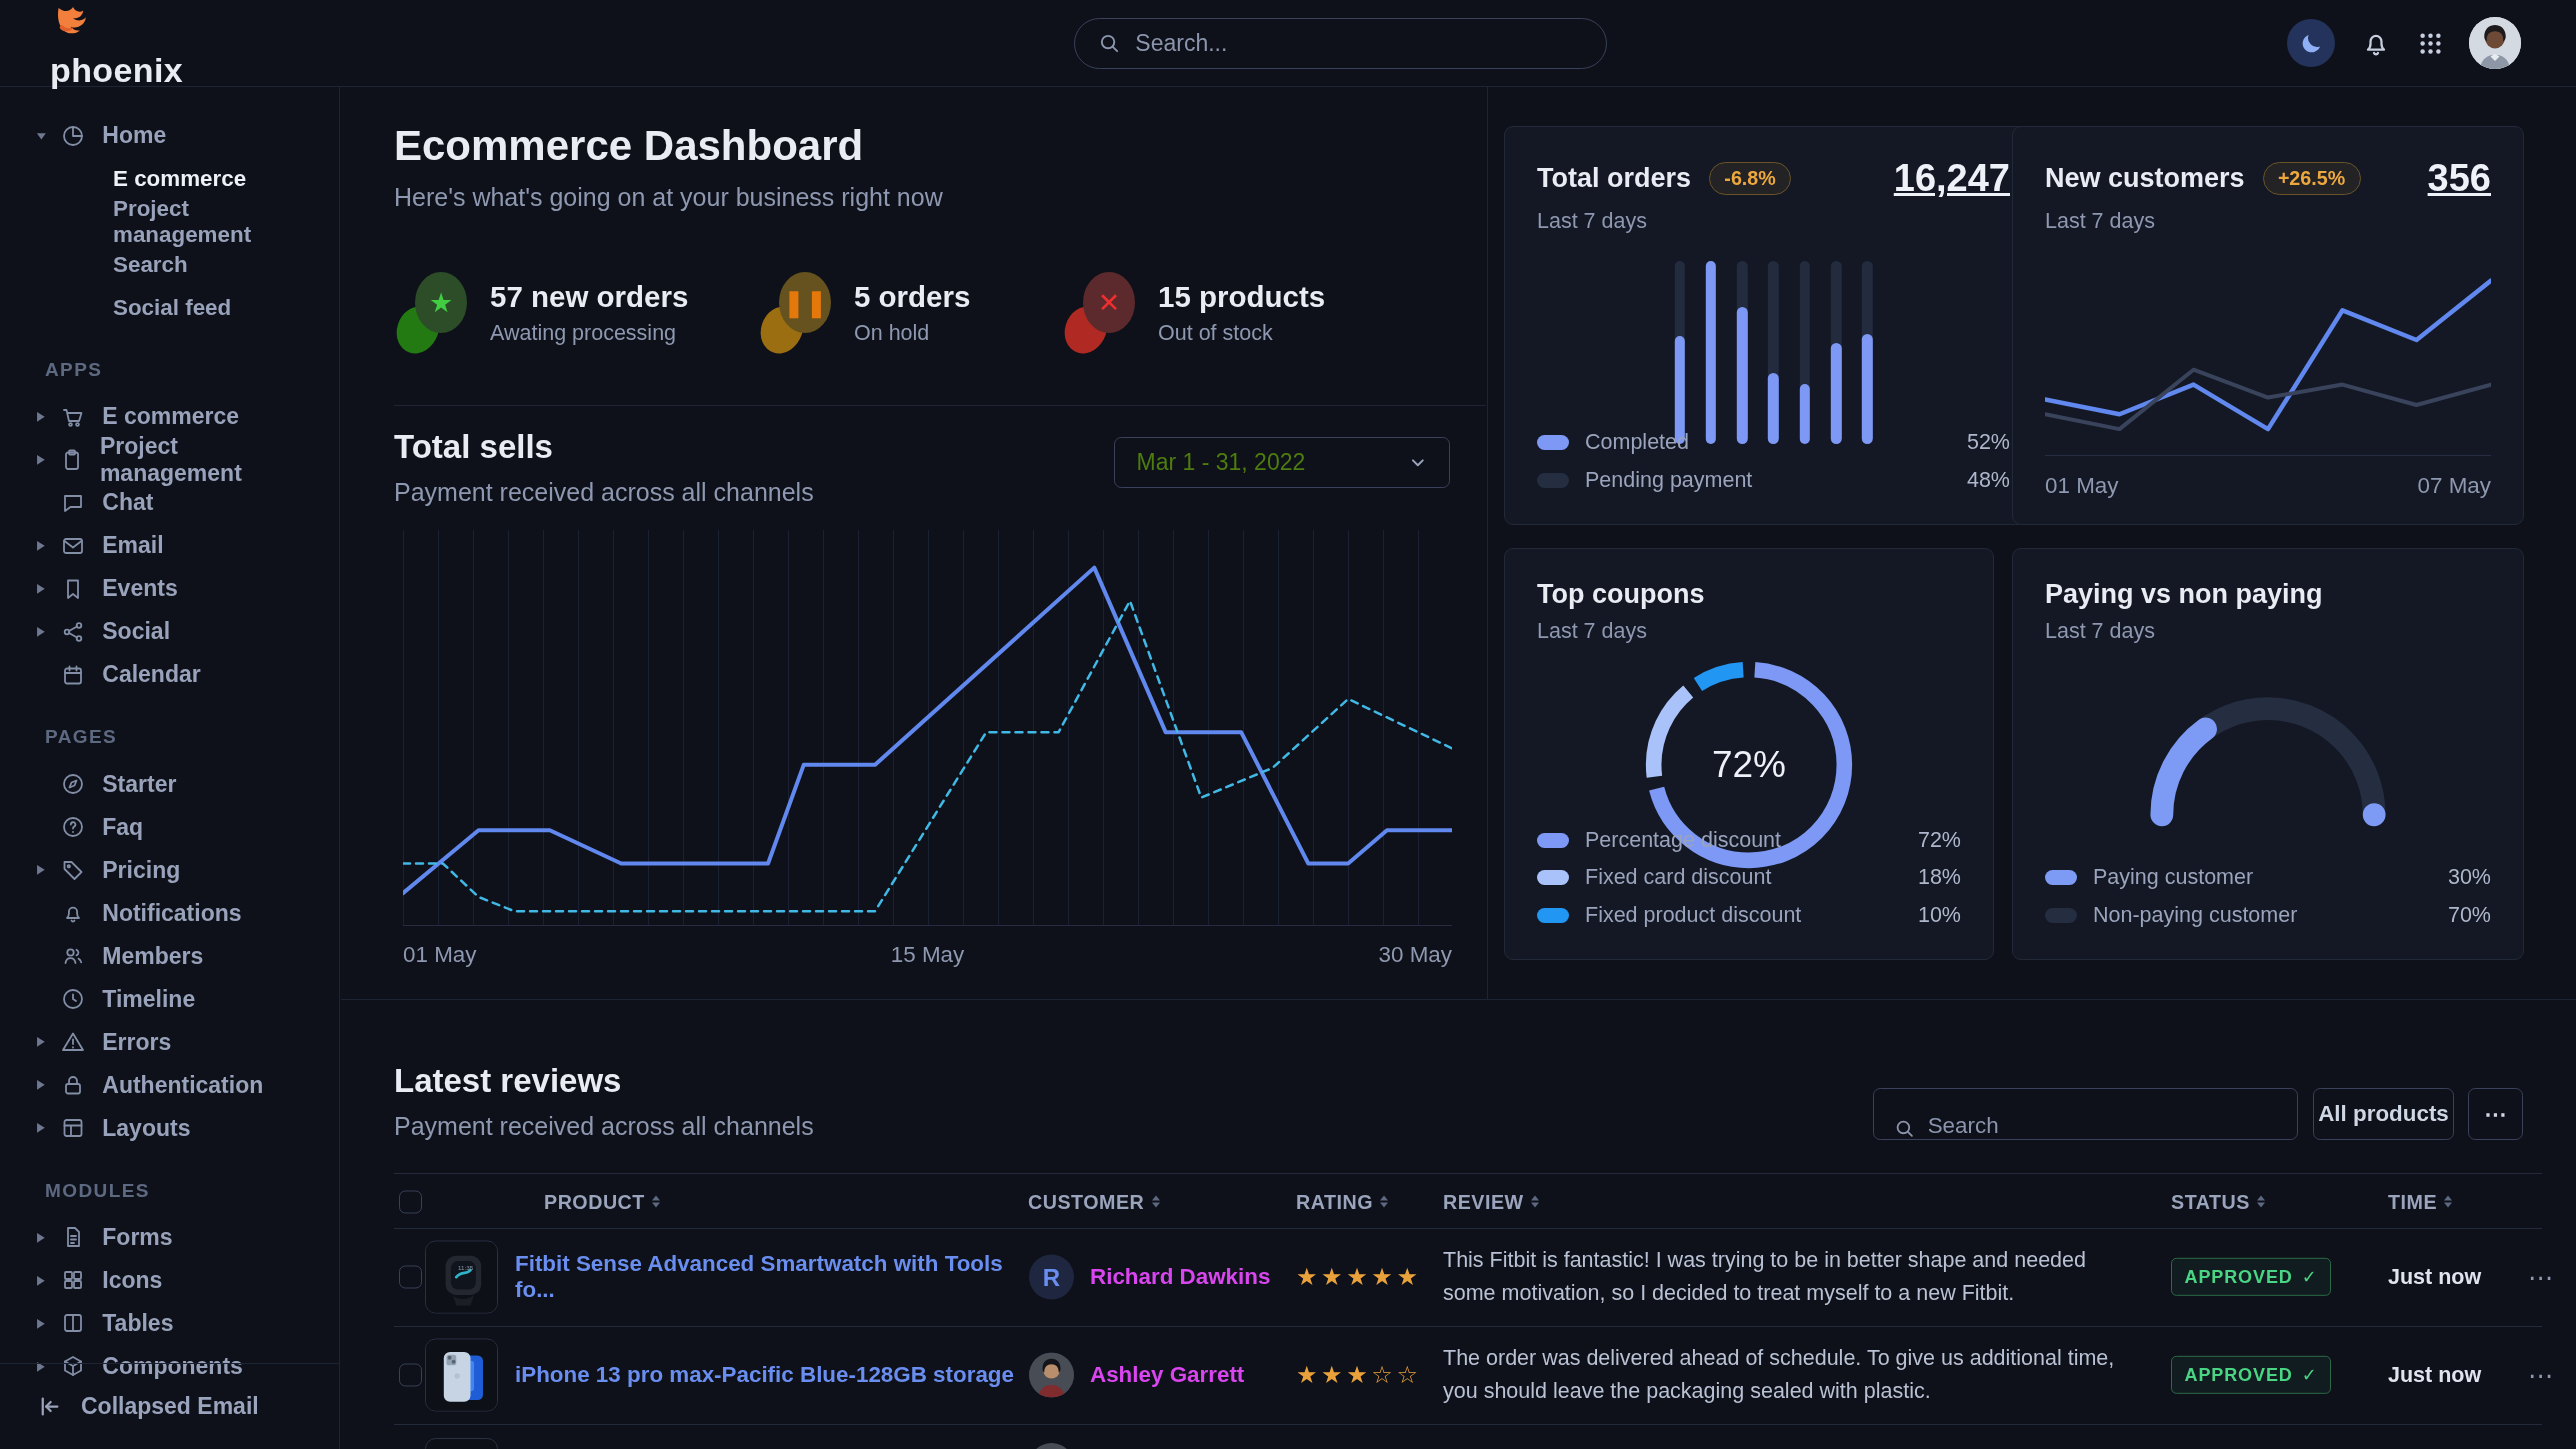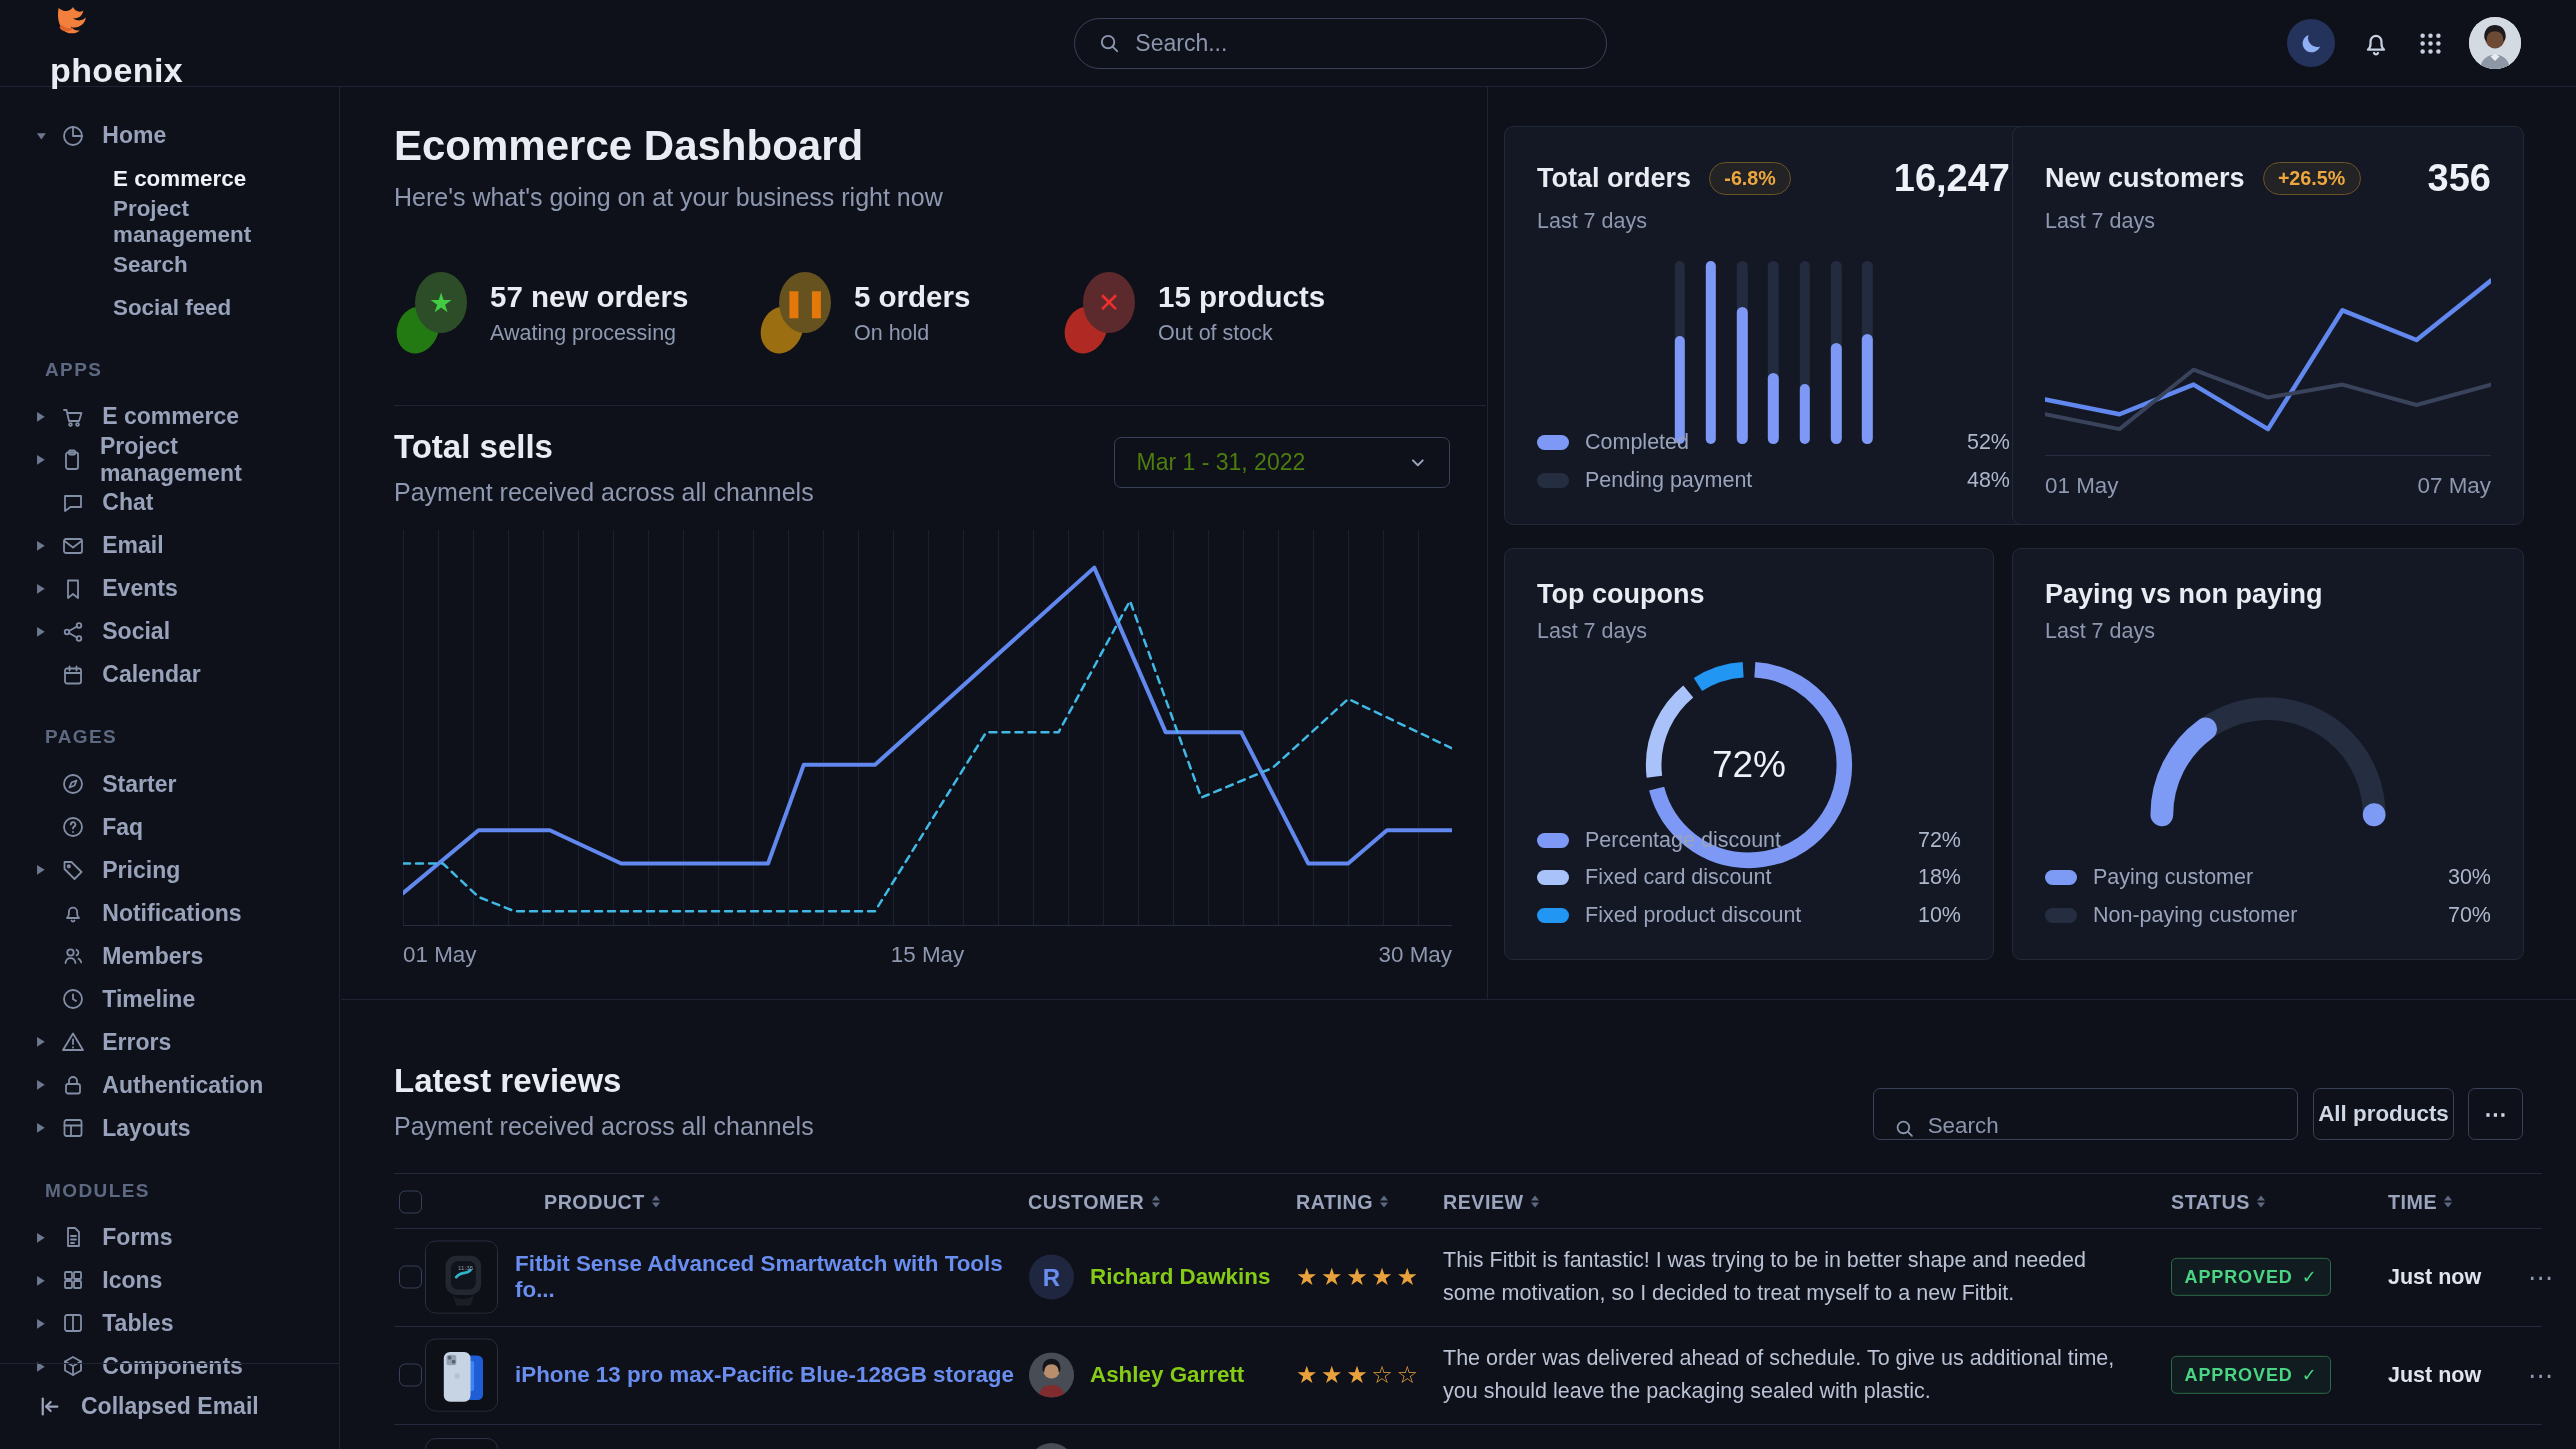--- a/index.html
+++ b/index.html
@@ -79,21 +79,21 @@
   .ts-xlabels { position:absolute; left:403px; top:942px; width:1049px;
     display:flex; justify-content:space-between; font-size:22.4px; color:#8e98b0; }
 
   
   .card { position:absolute; background:#141824; border:0.9px solid #222939; border-radius:9px; }
   .card-inner { position:relative; width:100%; height:100%; padding:30px 32px; }
   .card-head { display:flex; align-items:center; gap:18px; }
   .card-title { font-size:27px; font-weight:700; color:#e9ecf3; }
   .badge-pill { font-size:19.7px; font-weight:700; color:#eda73f; border:0.9px solid #6b5526;
     background:rgba(237,167,63,.07); border-radius:18px; padding:3.6px 14.3px; }
-  .card-value { margin-left:auto; font-size:38px; font-weight:700; color:#eef1f7; }
+  .card-value { margin-left:auto; font-size:38px; font-weight:700; color:#eef1f7;text-decoration:underline; }
   .card-period { font-size:21.5px; color:#8e98b0; margin-top:9px; }
   .legend-block { position:absolute; left:32px; right:32px; bottom:25px; }
   .legend-row { display:flex; align-items:center; gap:16px; font-size:21.5px;
     color:#9aa4bc; padding:6.3px 0; }
   .legend-pill { width:32px; height:15px; border-radius:8px; flex:none; }
   .legend-val { margin-left:auto; color:#aeb7cb; }
 
   
   .orders-bars { position:absolute; left:50%; transform:translateX(-50%); top:134px;
     height:183px; display:flex; gap:20.6px; align-items:flex-end; }
@@ -139,21 +139,21 @@
   .checkbox { width:23px; height:23px; border:1.8px solid #39415a; border-radius:6.3px; cursor:pointer; }
   .rv-row { position:absolute; left:394px; width:2148px; height:98px; }
   .rv-row > * { position:absolute; top:50%; transform:translateY(-50%); }
   .row-check { left:4.5px; }
   .thumb { left:31px; width:73px; height:73px; border:0.9px solid #2a3144; border-radius:10.7px;
     overflow:hidden; background:#0d1017; }
   .prod-link { left:121px; width:501px; font-size:22.4px; font-weight:600; color:#6a8ef0; cursor:pointer; }
   .cust-avatar { left:635px; width:45px; height:45px; border-radius:50%; overflow:hidden;
     background:#1f2740; display:flex; align-items:center; justify-content:center;
     color:#6a8ef0; font-size:24px; font-weight:800; }
-  .cust-name { left:696px; font-size:22.4px; font-weight:600; color:#84cc16; }
+  .cust-name { left:696px; font-size:22.4px; font-weight:600; color:#d946ef; }
   .stars { left:902px; font-size:24px; letter-spacing:3.6px; color:#e9a13c; white-space:nowrap; }
   .rv-text { left:1049px; width:682px; font-size:21.5px; line-height:1.55; color:#b9c1d4; }
   .status-badge { left:1777px; display:inline-flex; align-items:center; gap:9px;
     font-size:18px; font-weight:800; letter-spacing:0.9px; color:#4ad584;
     border:0.9px solid #2c6b46; background:rgba(53,170,102,.08); border-radius:5.4px; padding:7.2px 12.5px; }
   .rv-time { left:1994px; font-size:21.5px; font-weight:700; color:#dfe4ee; }
   .row-more { left:2134px; color:#8e98b0; font-size:25px; letter-spacing:1.8px; cursor:pointer; }
 </style>
 </head>
 <body>

